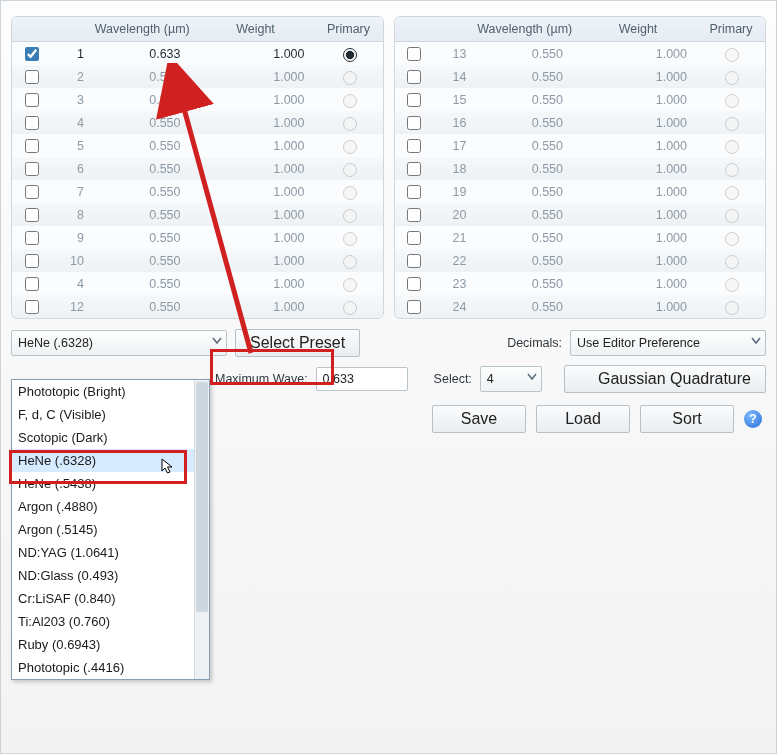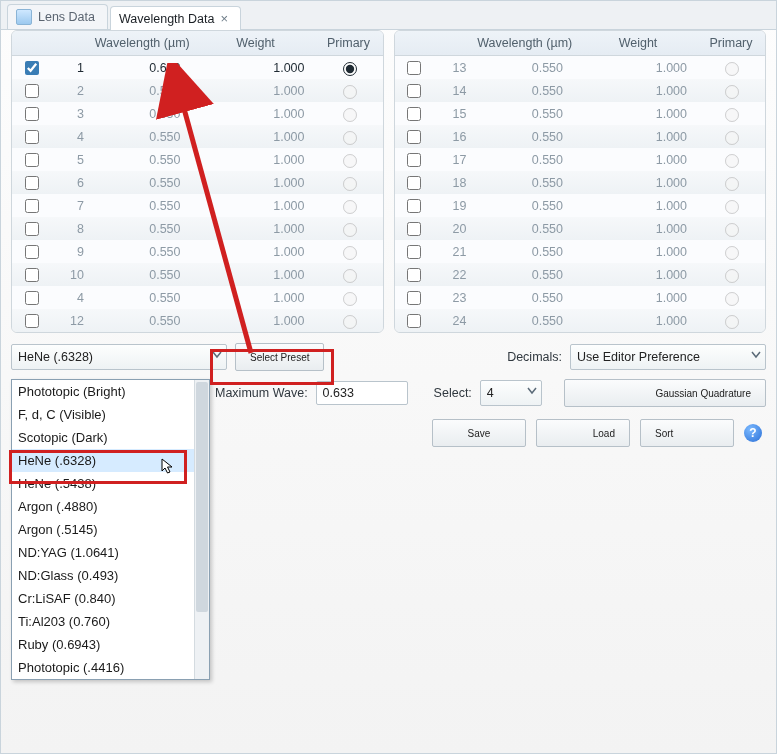--- a/index.html
+++ b/index.html
@@ -4,21 +4,21 @@
 <style>
   html,body{margin:0;padding:0;font-family:"Segoe UI",Tahoma,Arial,sans-serif;font-size:13px;color:#333;background:#fff}
   .window{width:777px;height:754px;position:relative;background:linear-gradient(#fdfdfd,#f3f3f3);border:1px solid #c9d4dc;box-sizing:border-box;overflow:hidden}
   
   .tabbar{display:flex;align-items:flex-end;height:28px;padding-left:6px;background:#eef1f4;border-bottom:1px solid #c9d4dc;gap:2px}
   .tab{display:flex;align-items:center;gap:6px;padding:4px 12px 4px 8px;border:1px solid #c9d4dc;border-bottom:none;border-radius:4px 4px 0 0;background:#f3f5f8;color:#5a6470;font-size:12.5px;cursor:default}
   .tab.active{background:#fff;color:#1a1f24;position:relative;top:1px;z-index:2}
   .tab .lensicon{width:14px;height:14px;background:linear-gradient(#cfe8ff,#9cc9ef);border:1px solid #8ab4d6;border-radius:2px}
   .tab .closeX{font-family:Arial;font-size:13px;color:#6d7c88}
   
-  .content{position:relative;padding:0 10px}
+  .content{position:relative;padding:15px 10px}
   .tables{display:flex;gap:10px}
   .wltable{flex:1;border:1px solid #cfd7dd;border-radius:6px;overflow:hidden}
   .thead{display:flex;background:linear-gradient(#eef3f8,#e5ecf3);border-bottom:1px solid #cfd7dd;font-size:12.5px;color:#51606c}
   .th{padding:5px 4px;text-align:center}
   .th.ck{width:30px}
   .th.idx{width:30px}
   .th.wl{flex:1}
   .th.wt{width:110px}
   .th.pr{width:60px}
   .tbody{}
@@ -31,21 +31,21 @@
   .cell.idx{width:30px;text-align:right;padding-right:6px}
   .cell.wl{flex:1;text-align:right;padding-right:10px}
   .cell.wt{width:110px;text-align:right;padding-right:10px}
   .cell.pr{width:60px;display:flex;justify-content:center}
   input[type=checkbox]{width:14px;height:14px;accent-color:#3a7db5}
   input[type=radio]{width:14px;height:14px;accent-color:#1f2a33}
   
   .ctrlrow1{display:flex;align-items:center;gap:8px;margin-top:10px}
   .combo{position:relative;width:190px;height:24px;border:1px solid #b9c4cc;border-radius:2px;background:linear-gradient(#fdfefe,#eef2f4);display:flex;align-items:center;padding:0 18px 0 6px;font-size:12.5px;color:#222}
   .combo .chev{position:absolute;right:4px;top:5px}
-  .btn{height:26px;padding:0 14px;border:1px solid #b6c0c8;border-radius:2px;background:linear-gradient(#fbfcfd,#e9edf0);font-size:10px;color:#222;display:inline-flex;align-items:center;cursor:default}
+  .btn{height:26px;padding:0 14px;border:1px solid #b6c0c8;border-radius:2px;background:linear-gradient(#fbfcfd,#e9edf0);font-size:16px;color:#222;display:inline-flex;align-items:center;cursor:default}
   .lbl{font-size:12.5px;color:#30383f}
   .txt{height:22px;border:1px solid #b9c4cc;border-radius:2px;background:#fff;padding:0 6px;font-size:12.5px;color:#222}
   .ctrlrow2{display:flex;align-items:center;gap:8px;margin-top:8px}
   .filesrow{display:flex;align-items:center;gap:10px;margin-top:12px;justify-content:flex-end;padding-right:4px}
   .help{width:18px;height:18px;border-radius:9px;background:radial-gradient(circle at 35% 30%,#7bb9ff,#2a6fd6);color:#fff;font-weight:bold;font-size:12px;display:flex;align-items:center;justify-content:center}
   
   .ddlist{position:absolute;left:10px;top:378px;width:197px;max-height:366px;border:1px solid #8aa0b2;background:#fff;z-index:20;box-shadow:2px 2px 4px rgba(0,0,0,.2);overflow:hidden}
   .ddscroll{position:absolute;right:0;top:0;bottom:0;width:14px;background:#eef1f4;border-left:1px solid #d4dbe0}
   .ddthumb{position:absolute;right:1px;top:2px;width:12px;height:230px;background:#cfd7de;border-radius:2px}
   .dditem{padding:4px 6px;font-size:13px;color:#1a1a1a;cursor:default}
@@ -54,30 +54,20 @@
   .redbox{position:absolute;border:3px solid #d02020;z-index:30;pointer-events:none}
   .red-selectpreset{left:209px;top:348px;width:118px;height:30px}
   .red-hene{left:8px;top:449px;width:172px;height:28px}
   svg.arrow{position:absolute;z-index:31;pointer-events:none}
 </style>
 </head>
 <body>
 
 <div class="window">
 
-  <div class="tabbar">
-    <div class="tab">
-      <span class="lensicon"></span>
-      <span>Lens Data</span>
-    </div>
-    <div class="tab active">
-      <span>Wavelength Data</span>
-      <span class="closeX">×</span>
-    </div>
-  </div>
 
   <div class="content">
 
     <div class="tables">
 
       <div class="wltable">
         <div class="thead">
           <div class="th ck"></div>
           <div class="th idx"></div>
           <div class="th wl">Wavelength (µm)</div>
@@ -401,24 +391,24 @@
       <div style="flex:1"></div>
       <div class="btn" style="width:172px;justify-content:flex-end">
         <span>Gaussian Quadrature</span>
       </div>
     </div>
 
     <div class="filesrow">
       <div class="btn" style="width:64px;justify-content:center">
         <span>Save</span>
       </div>
-      <div class="btn" style="width:64px;justify-content:flex-end">
+      <div class="btn" style="width:64px;justify-content:center">
         <span>Load</span>
       </div>
-      <div class="btn" style="width:64px;">
+      <div class="btn" style="width:64px;justify-content:center">
         <span>Sort</span>
       </div>
       <div class="help">?</div>
     </div>
 
   </div>
 
   <div class="ddlist">
     <div id="ddlist-items">
         <div class="dditem">Phototopic (Bright)</div>

